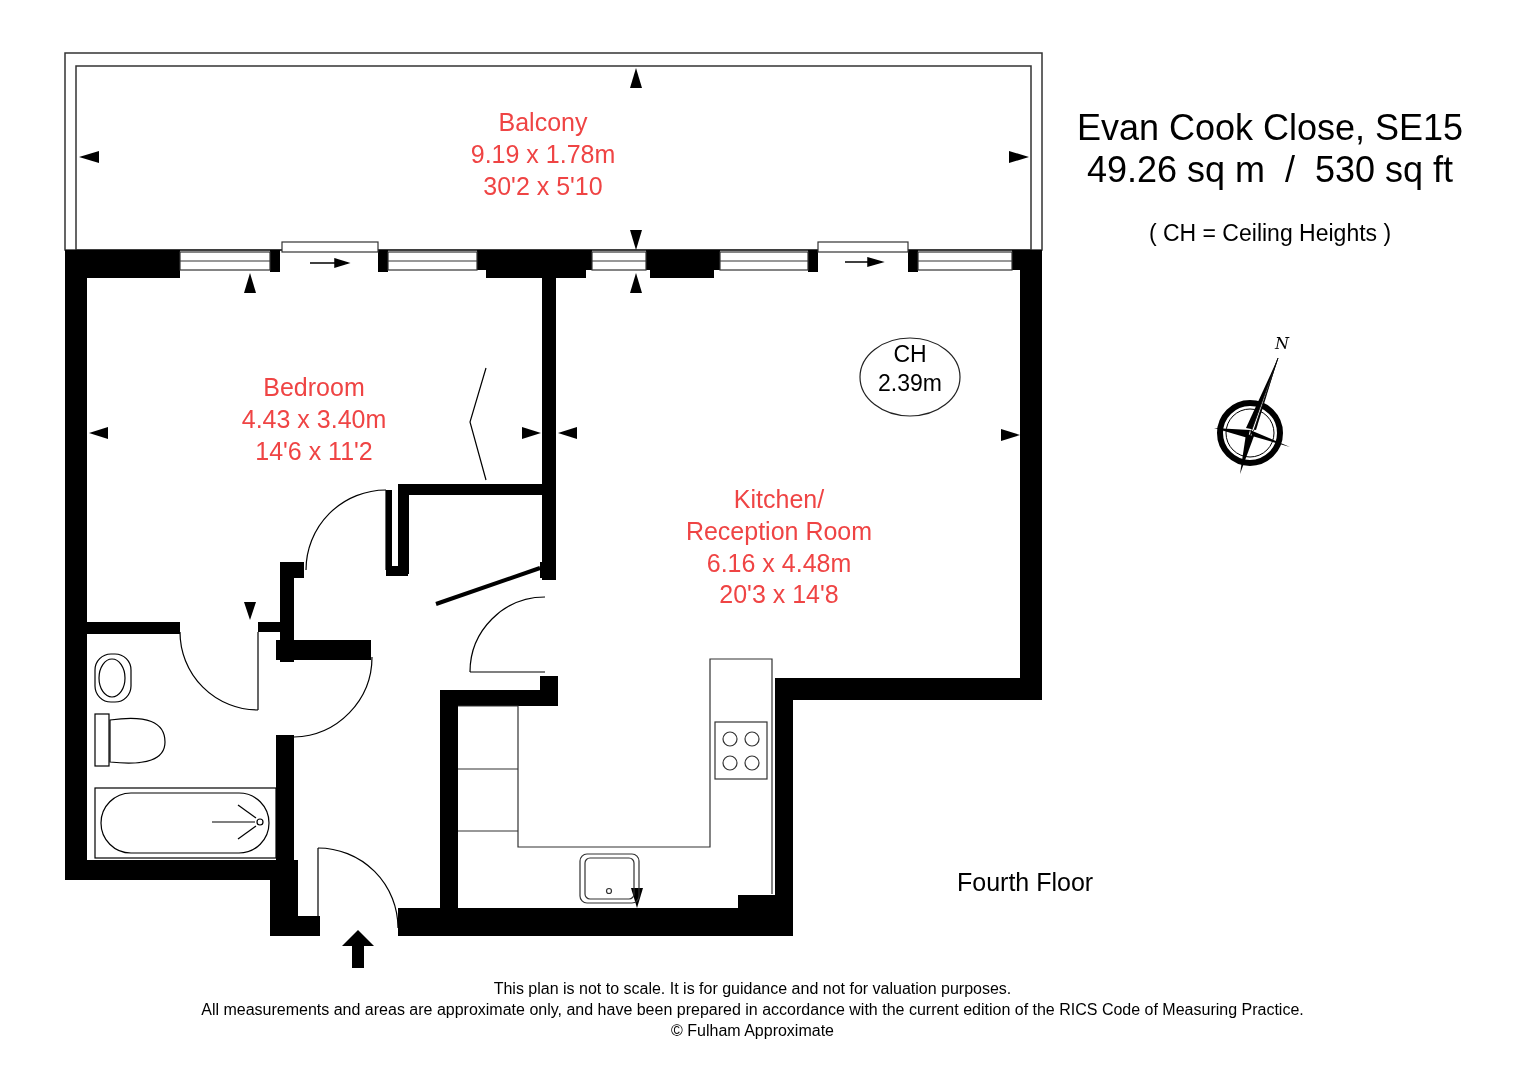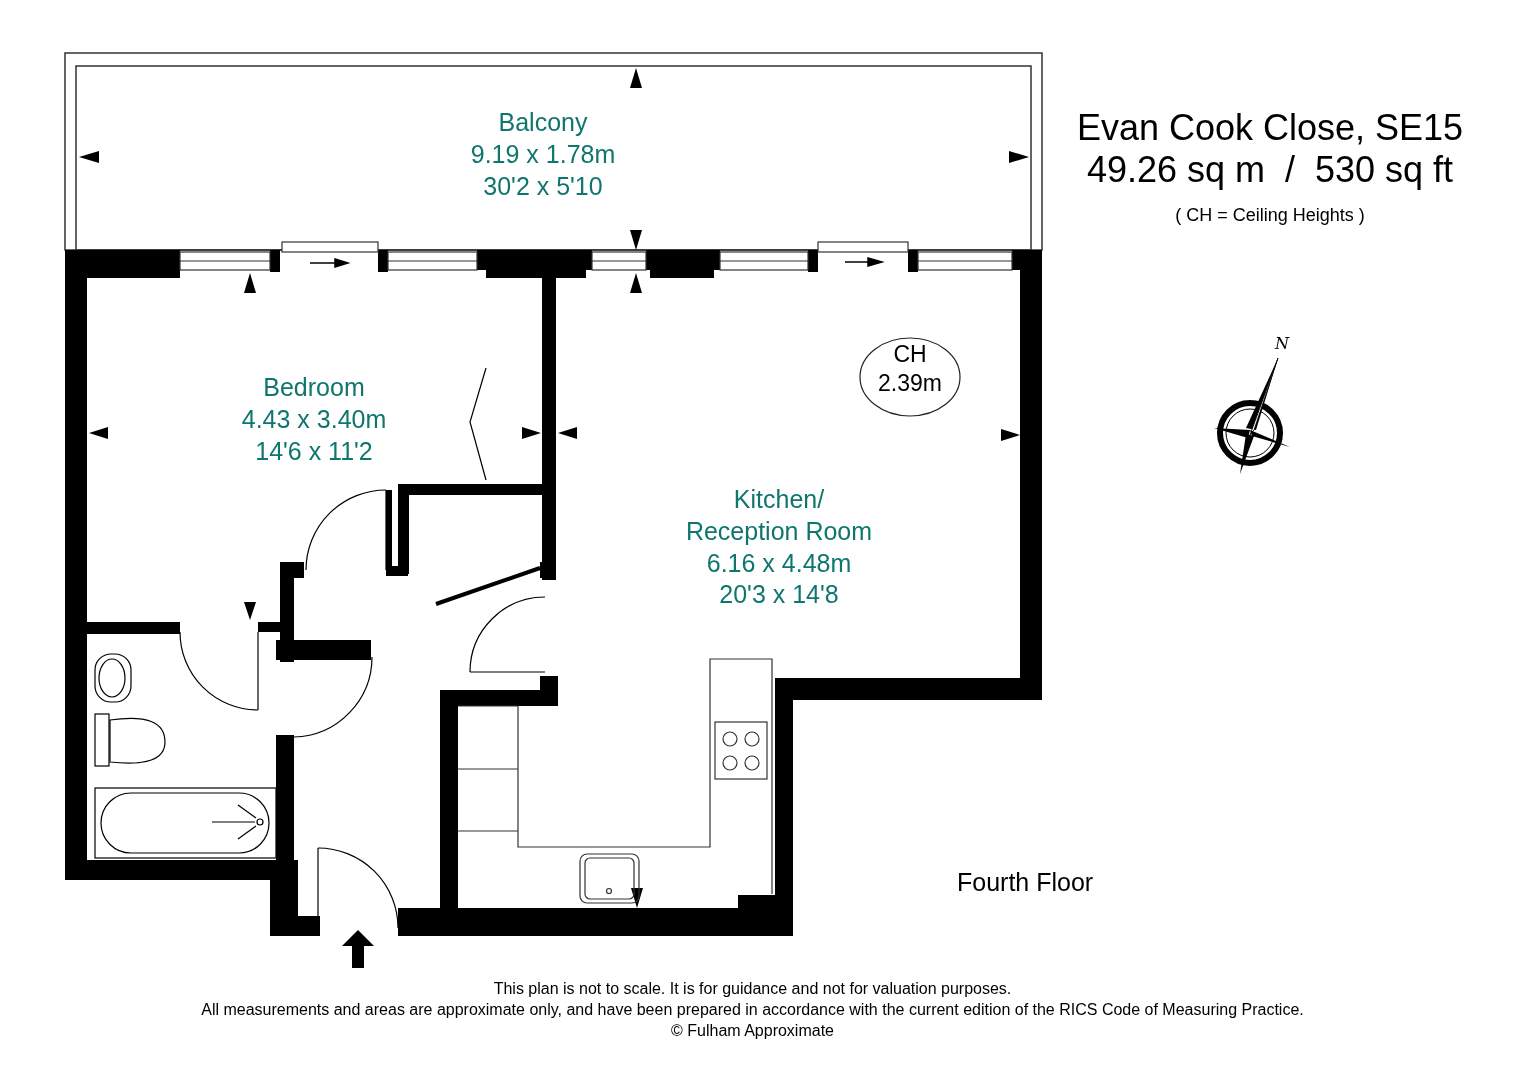--- a/index.html
+++ b/index.html
@@ -1,24 +1,24 @@
 <!DOCTYPE html>
 <html><head>
 <meta charset="utf-8">
 <style>
   html, body { margin:0; padding:0; background:#ffffff; }
   body { width:1528px; height:1080px; position:relative; overflow:hidden; font-family:"Liberation Sans", sans-serif; color:#000; }
   svg.plan { position:absolute; left:0; top:0; }
-  .lbl { position:absolute; text-align:center; font-family:"Liberation Sans", sans-serif; color:#0f766e; line-height:1.27; }
+  .lbl { position:absolute; text-align:center; font-family:"Liberation Sans", sans-serif; color:#ef4444; line-height:1.27; }
   .room-label { font-size:25px; }
   .title-block { position:absolute; left:1040px; top:106px; width:460px; text-align:center; }
   .title-block .t1 { font-size:36px; line-height:44px; }
   .title-block .t2 { font-size:24px; line-height:30px; }
   .title-block .t3 { font-size:36px; line-height:40px; }
-  .title-block .t4 { font-size:18px; line-height:30px; margin-top:10px; }
+  .title-block .t4 { font-size:23px; line-height:30px; margin-top:28px; }
   .floor-label { position:absolute; left:930px; top:868px; font-size:25px;margin-left:27px; }
   .footer { position:absolute; left:0; width:1505px; top:978px; text-align:center; font-size:16px; line-height:21px; }
   .ch-label { position:absolute; left:862px; top:340px; width:96px; text-align:center; font-size:23px; line-height:29px; }
 </style>
 </head>
 <body>
 
 <svg class="plan" width="1528" height="1080" viewBox="0 0 1528 1080" xmlns="http://www.w3.org/2000/svg">
 
   <g fill="none" stroke="#333" stroke-width="1.5">

